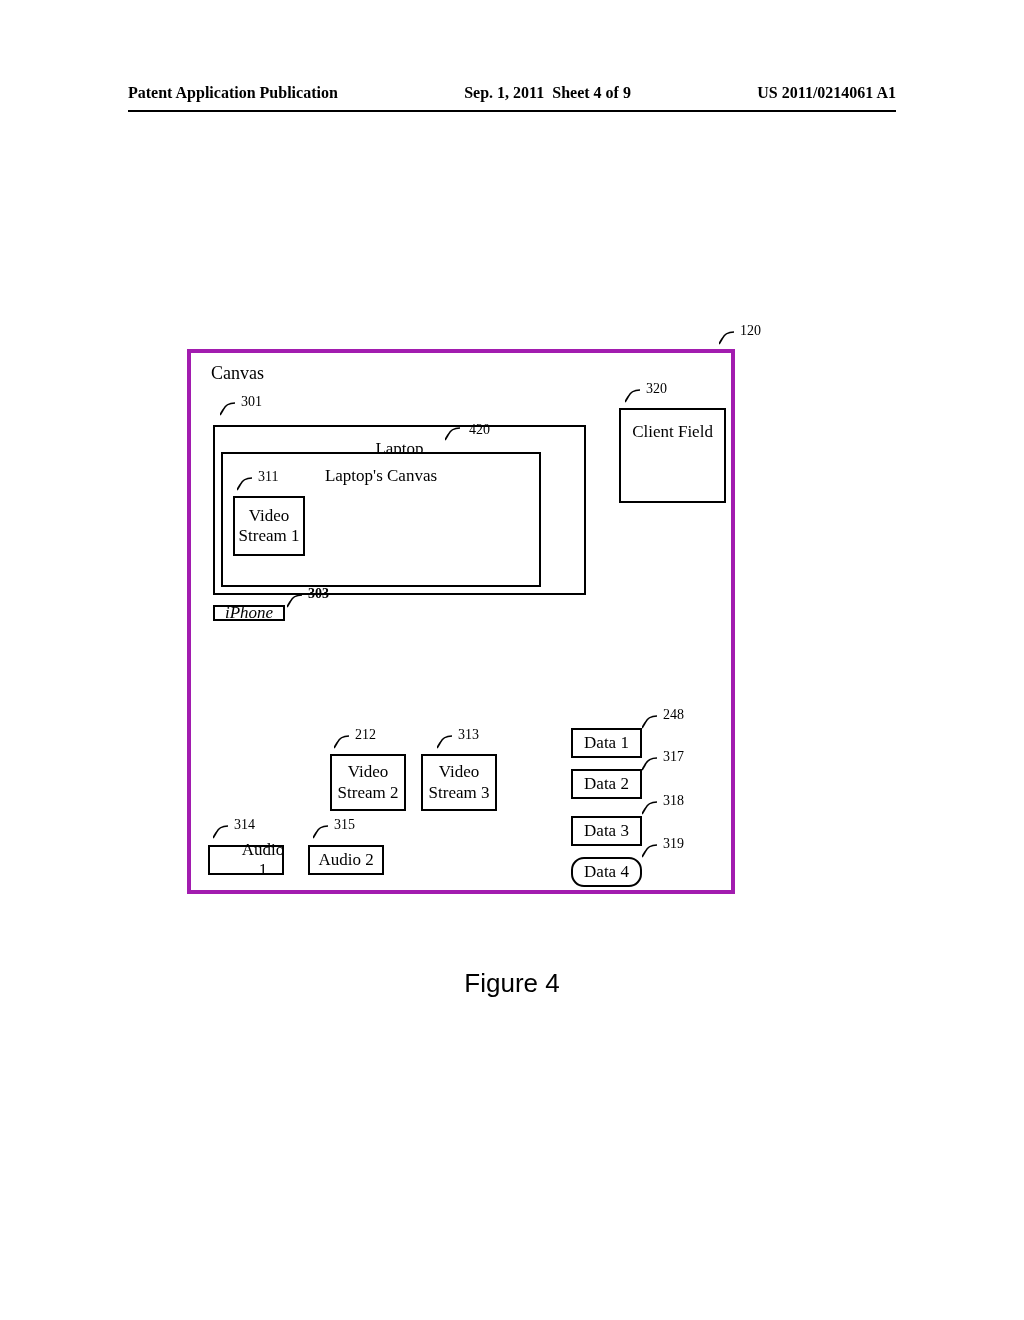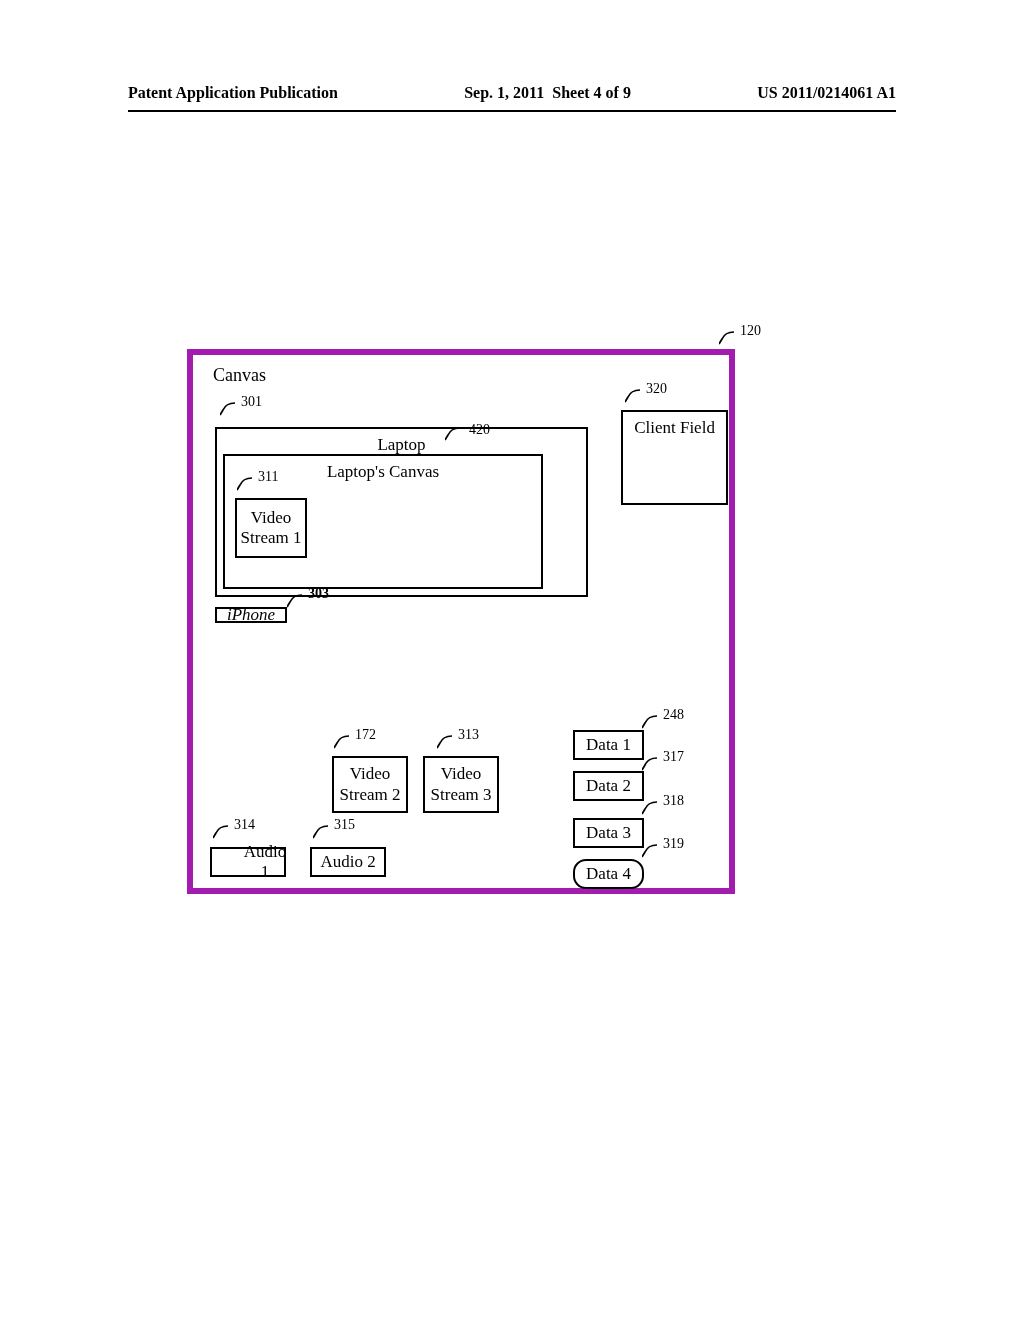--- a/index.html
+++ b/index.html
@@ -32,34 +32,34 @@
     font-weight: bold;
   }
   .header span { white-space: pre; }
 
   .canvas {
     position: absolute;
     left: 187px;
     top: 349px;
     width: 548px;
     height: 545px;
-    border: 6px solid #a21caf;
+    border: 4px solid #a21caf;
   }
 
   .box {
     position: absolute;
     border: 2px solid #000;
     display: flex;
     align-items: center;
     justify-content: center;
     text-align: center;
     background: #fff;
     line-height: 1.2;
   }
-  .box.top { align-items: flex-start; padding-top: 6px; }
+  .box.top { align-items: flex-start; padding-top: 12px; }
 
   .ref {
     position: absolute;
     font-size: 14px;
     white-space: nowrap;
   }
   .hook {
     position: absolute;
     width: 18px;
     height: 15px;
@@ -177,21 +177,21 @@
         <path d="M15 2 Q6 2 3 9 L0 14" fill="none" stroke="#000" stroke-width="1.7"></path>
       </svg>
   </div>
   <div class="ref" style="left:646px; top:381px;">320</div>
 
   <div class="hook" style="left:334px; top:734px;">
     <svg width="18" height="15" viewBox="0 0 18 15">
         <path d="M15 2 Q6 2 3 9 L0 14" fill="none" stroke="#000" stroke-width="1.7"></path>
       </svg>
   </div>
-  <div class="ref" style="left:355px; top:727px;">172</div>
+  <div class="ref" style="left:355px; top:727px;">212</div>
 
   <div class="hook" style="left:437px; top:734px;">
     <svg width="18" height="15" viewBox="0 0 18 15">
         <path d="M15 2 Q6 2 3 9 L0 14" fill="none" stroke="#000" stroke-width="1.7"></path>
       </svg>
   </div>
   <div class="ref" style="left:458px; top:727px;">313</div>
 
   <div class="hook" style="left:213px; top:824px;">
     <svg width="18" height="15" viewBox="0 0 18 15">
@@ -228,13 +228,14 @@
   </div>
   <div class="ref" style="left:663px; top:793px;">318</div>
 
   <div class="hook" style="left:642px; top:843px;">
     <svg width="18" height="15" viewBox="0 0 18 15">
         <path d="M15 2 Q6 2 3 9 L0 14" fill="none" stroke="#000" stroke-width="1.7"></path>
       </svg>
   </div>
   <div class="ref" style="left:663px; top:836px;">319</div>
 
+  <div class="fig-caption">Figure 4</div>
 </div>
 
 </body></html>

